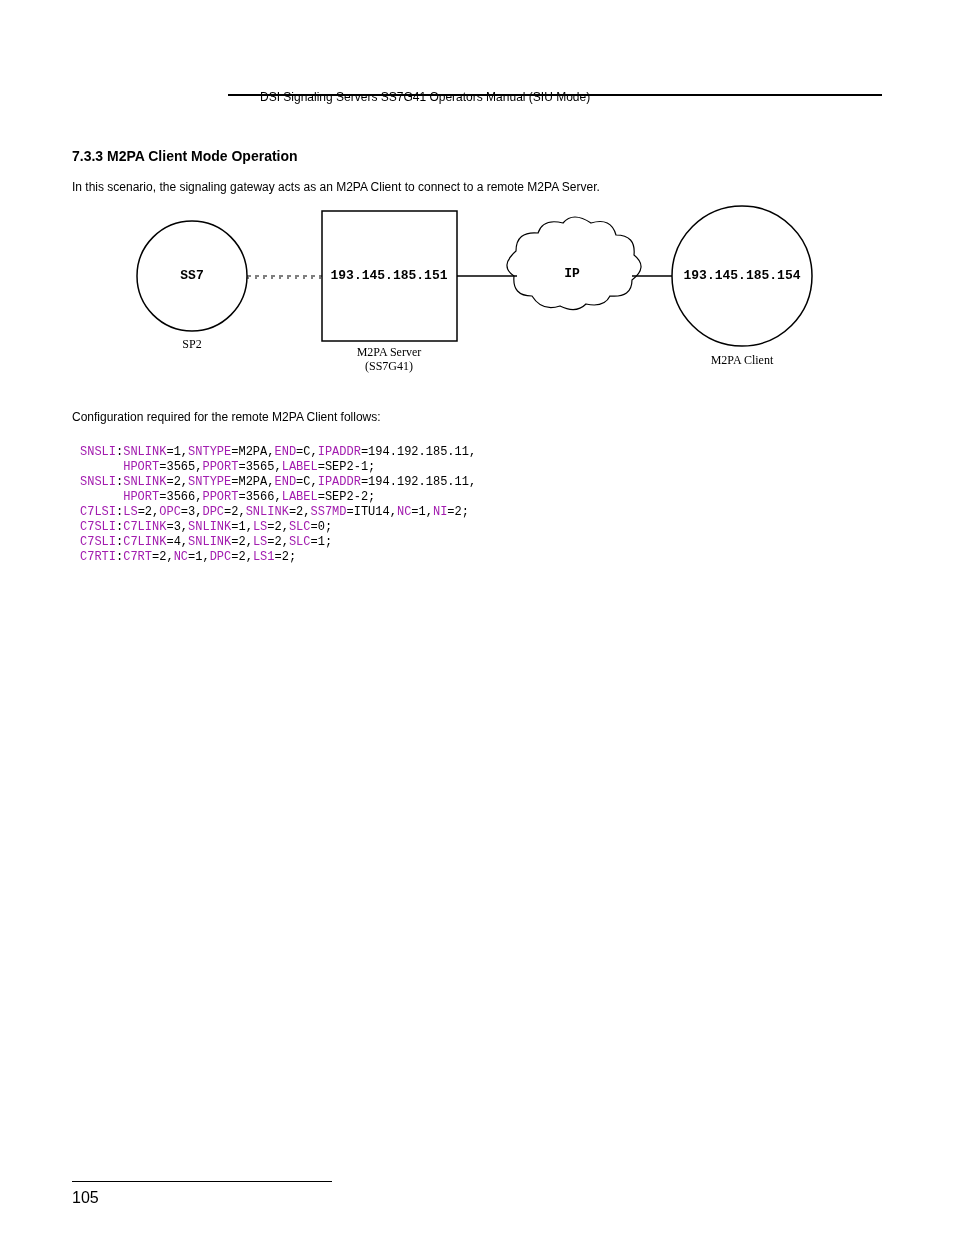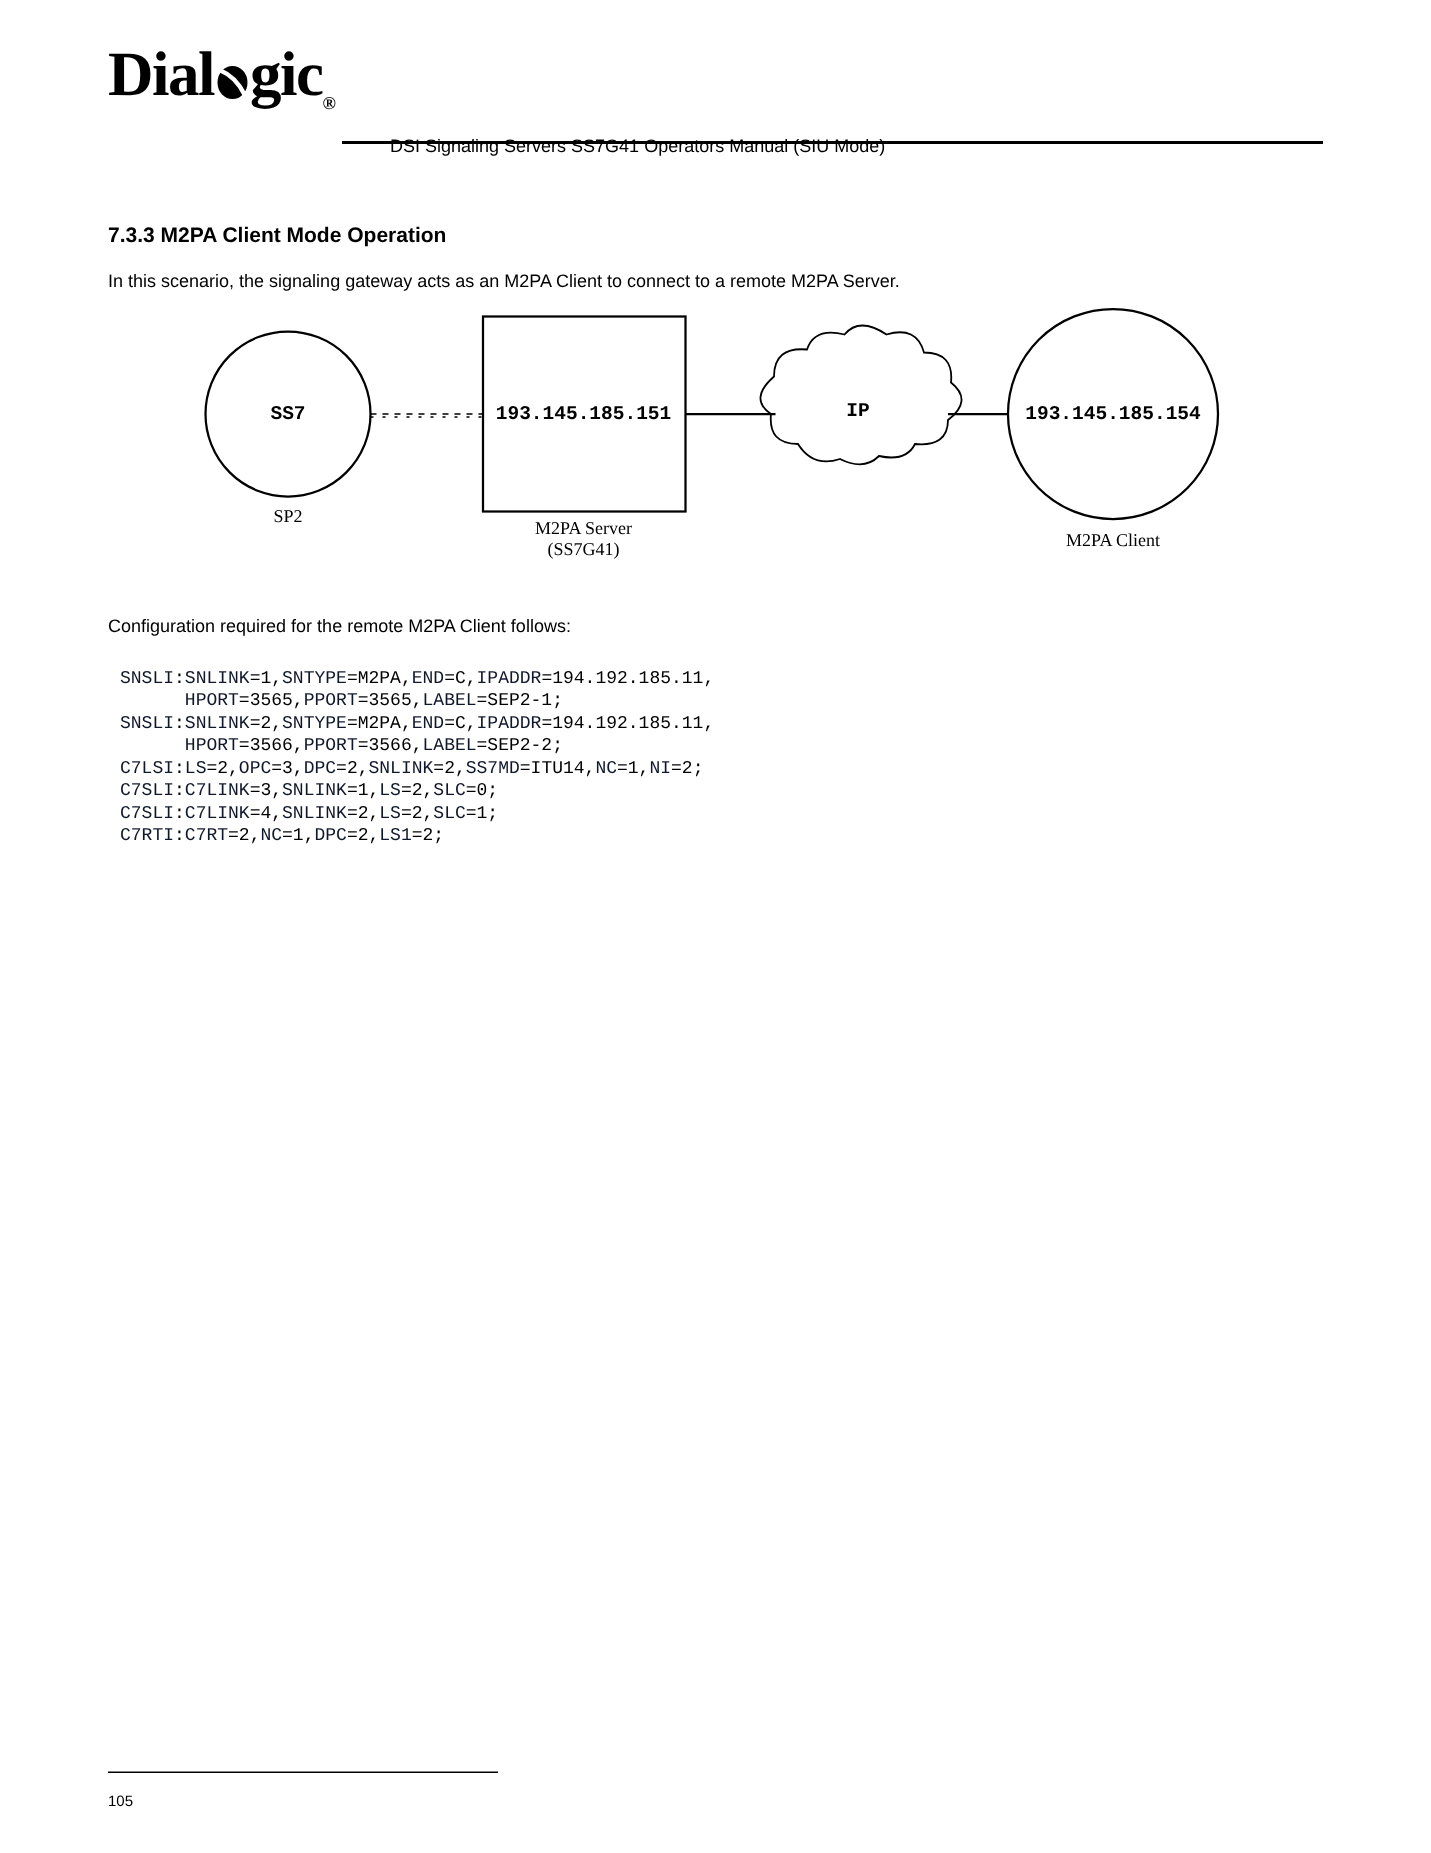--- a/index.html
+++ b/index.html
@@ -88,46 +88,40 @@
   }
   .config-block {
     position: absolute;
     top: 445px;
     left: 80px;
     font-family: "Courier New", monospace;
     font-size: 12px;
     line-height: 1.25;
     white-space: pre;
   }
-  .config-block .kw { color: #0f172a; text-align: center; }
+  .config-block .kw { color: #a21caf; text-align: center; }
   .footer-rule {
     position: absolute;
     left: 72px;
     right: 72px;
     bottom: 53px;
     border-top: 1px solid #000;
     width: 260px;
   }
   .footer-text {
     position: absolute;
     left: 72px;
     bottom: 28px;
-    font-size: 10px;
+    font-size: 16px;
   }
 </style>
 </head>
 <body>
 
 <div class="page-header">
-  <span class="logo">
-    <span>Dial</span><svg width="24" height="32" viewBox="0 0 24 32" style="vertical-align:-6px">
-        <ellipse cx="12" cy="18" rx="10" ry="11" fill="#000"></ellipse>
-        <path d="M4 10 Q14 14 20 26" stroke="#fff" stroke-width="3" fill="none"></path>
-      </svg><span>gic</span><span class="reg">®</span>
-  </span>
   <div class="header-rule"></div>
 </div>
 
 <div class="header-text-block">
   <div>DSI Signaling Servers SS7G41 Operators Manual (SIU Mode)</div>
 </div>
 
 <div class="toc-line">
   <b>7.3.3  M2PA Client Mode Operation</b>
 </div>

